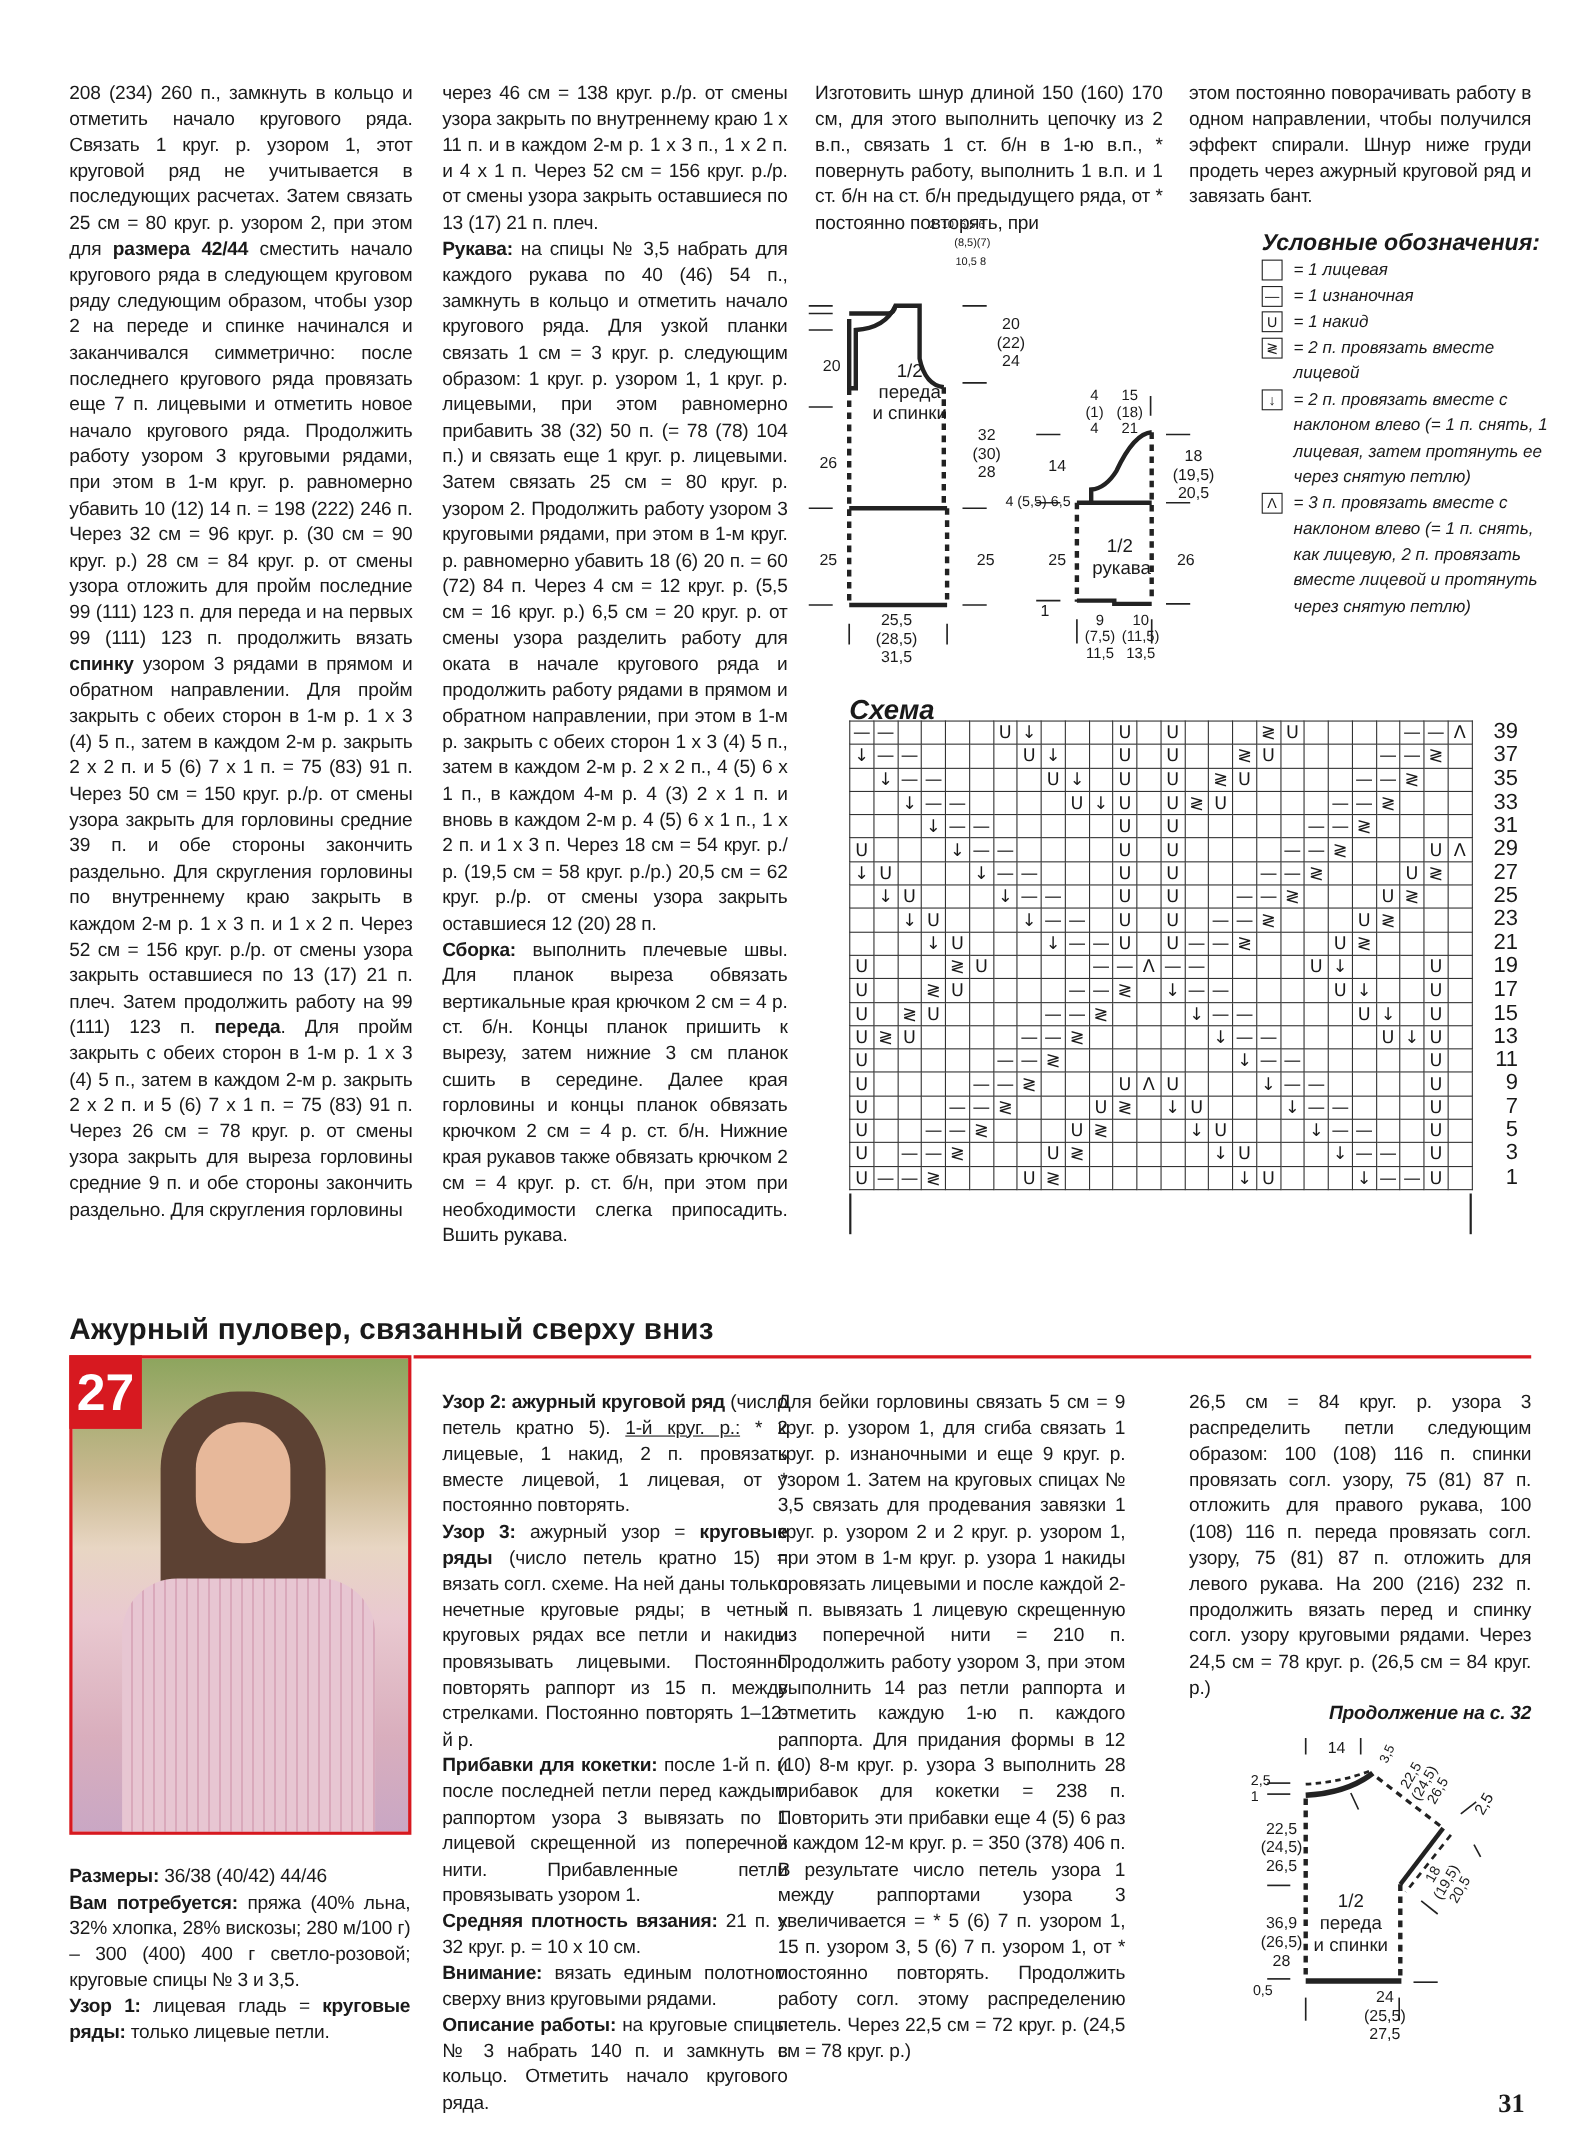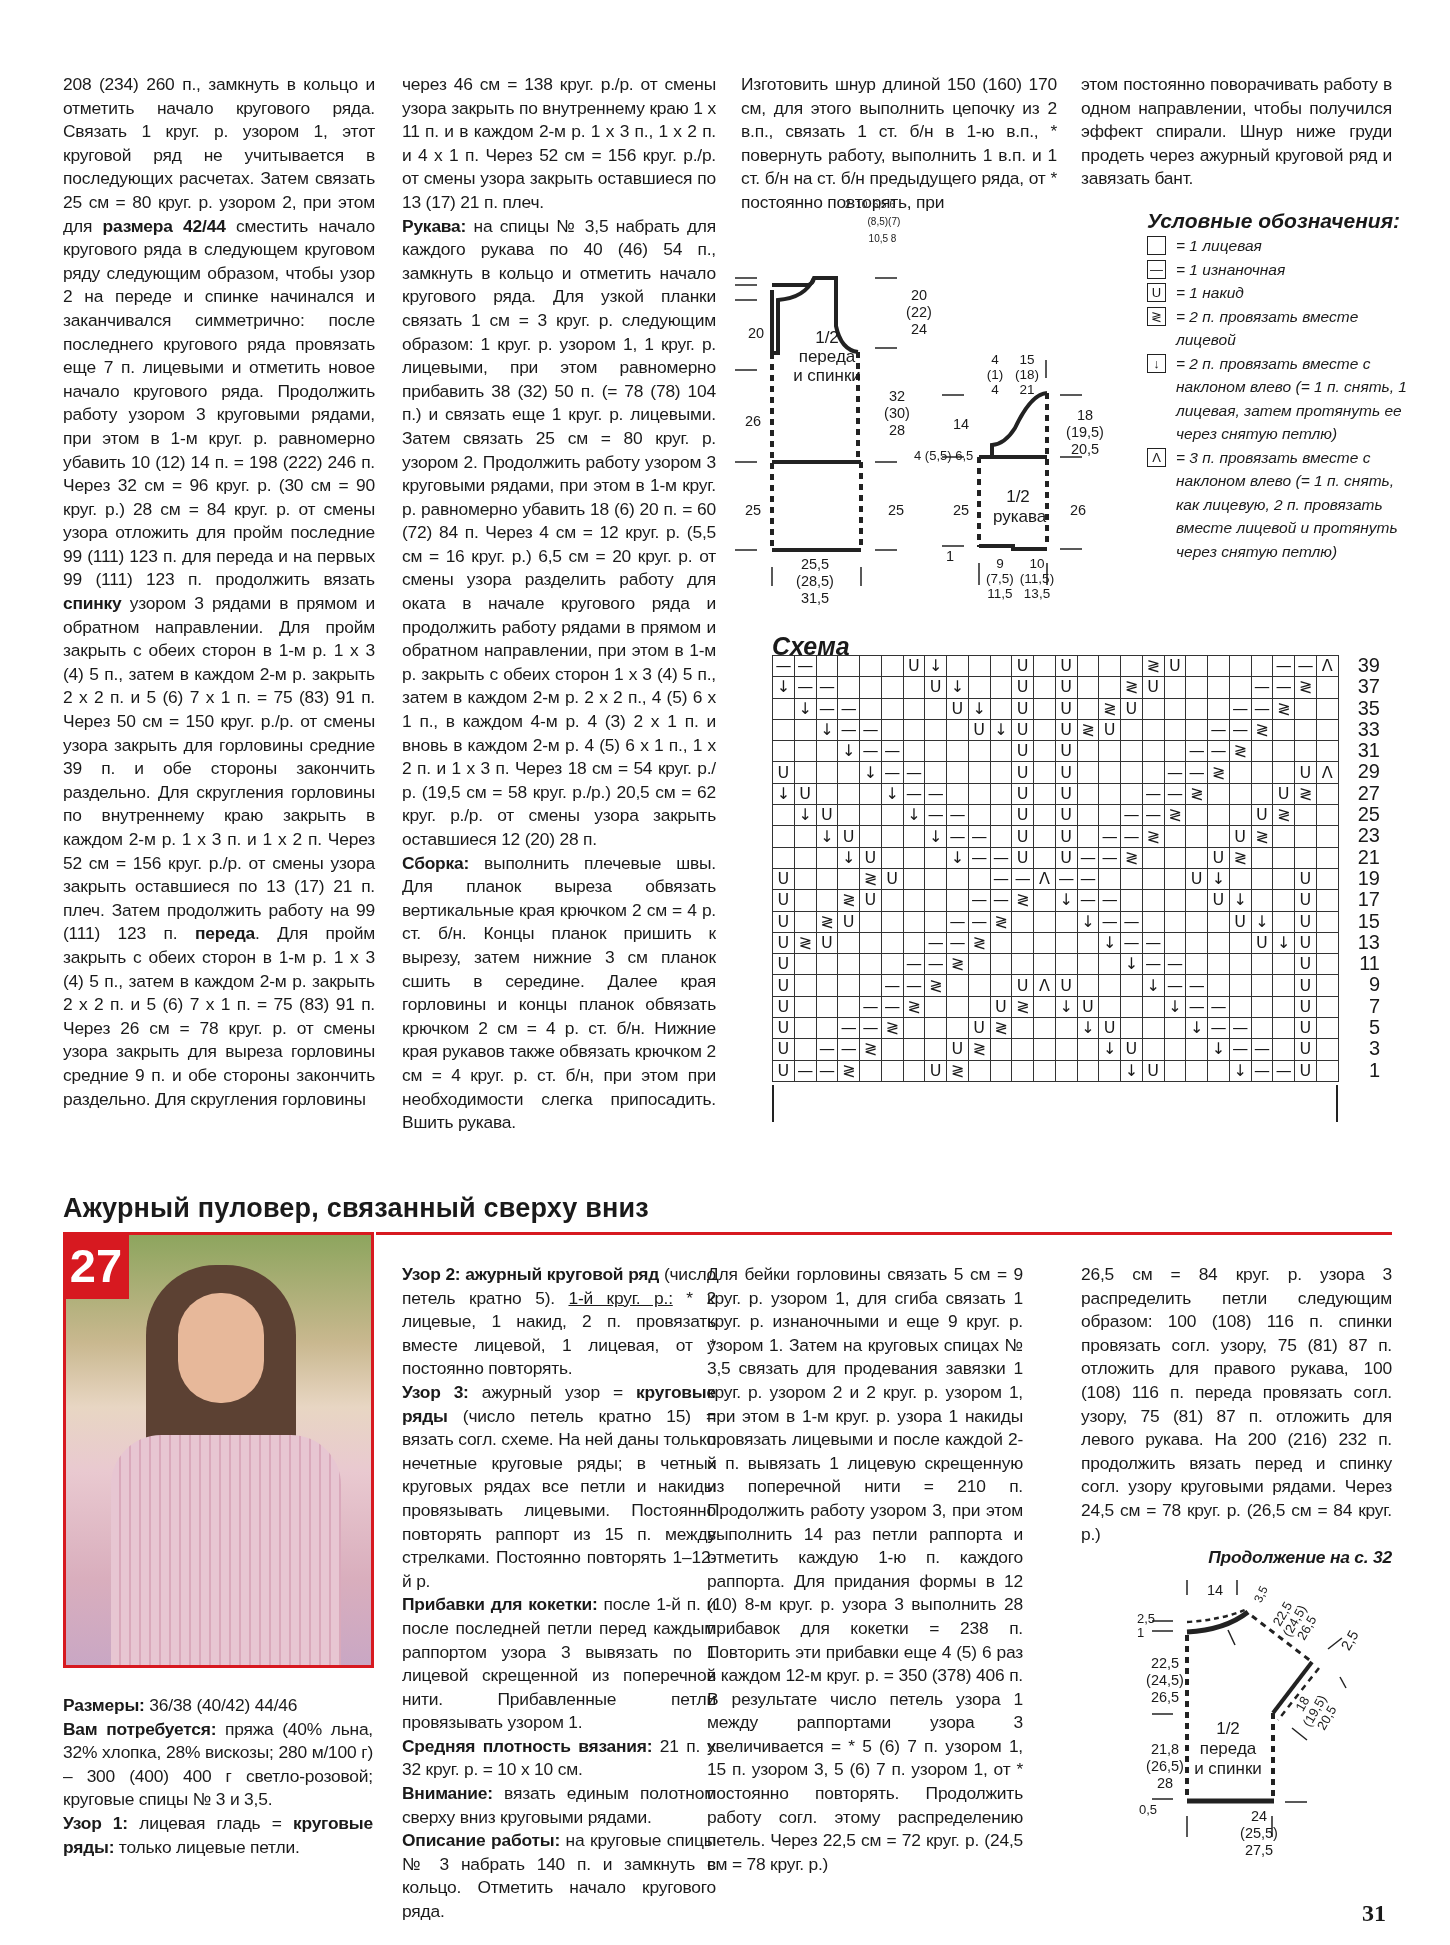--- a/index.html
+++ b/index.html
@@ -863,21 +863,21 @@
 <div class="diagram-label" style="left:1137px;top:1612px;font-size:13px;line-height:14px;text-align:left">
   <div>2,5</div>
   <div>1</div>
 </div>
 <div class="diagram-label" style="left:1144px;top:1655px;width:42px">
   <div>22,5</div>
   <div>(24,5)</div>
   <div>26,5</div>
 </div>
 <div class="diagram-label" style="left:1144px;top:1741px;width:42px">
-  <div>21,8</div>
+  <div>36,9</div>
   <div>(26,5)</div>
   <div>28</div>
 </div>
 <div class="diagram-label" style="left:1139px;top:1801px;font-size:13px">0,5</div>
 <div class="diagram-label" style="left:1238px;top:1808px;width:42px">
   <div>24</div>
   <div>(25,5)</div>
   <div>27,5</div>
 </div>
 

